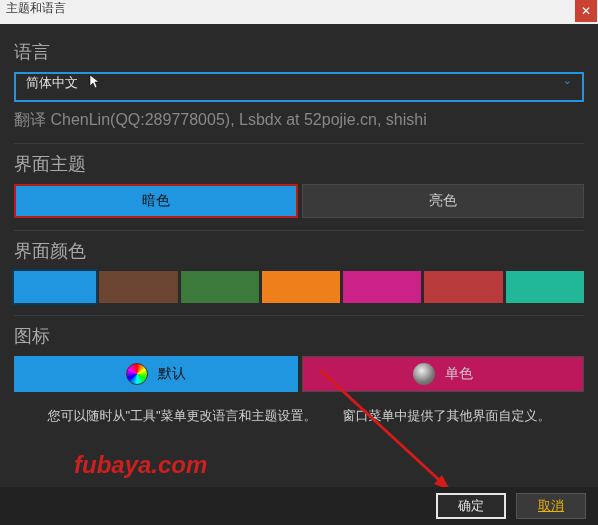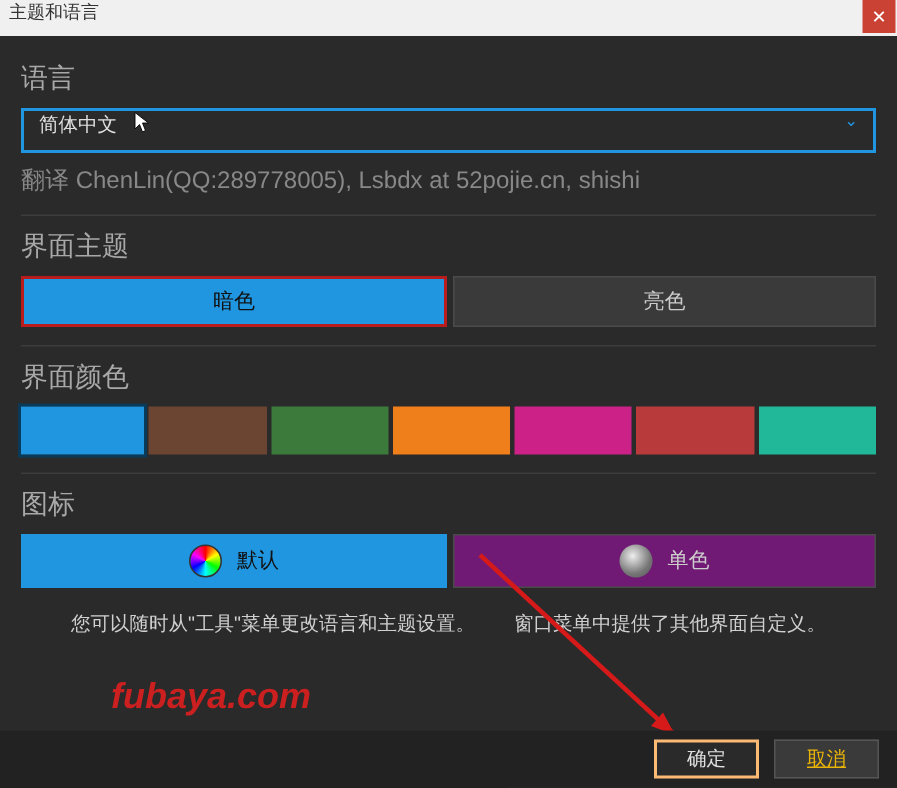--- a/index.html
+++ b/index.html
@@ -107,21 +107,21 @@
   flex: 1;
   height: 36px;
   display: flex;
   align-items: center;
   justify-content: center;
   font-size: 14px;
   cursor: pointer;
   gap: 10px;
 }
 .icon-default-sel { background: #2196e0; color: #111; border: 2px solid #2196e0; }
-.icon-mono { background: #701a75; color: #ccc; border: 1px solid #4a4a4a; }
+.icon-mono { background: #be185d; color: #ccc; border: 1px solid #4a4a4a; }
 .color-wheel {
   width: 22px; height: 22px;
   border-radius: 50%;
   background: conic-gradient(red, yellow, lime, cyan, blue, magenta, red);
   border: 1px solid #333;
 }
 .mono-circle {
   width: 22px; height: 22px;
   border-radius: 50%;
   background: radial-gradient(circle at 40% 35%, #eee, #777 60%, #555);
@@ -155,21 +155,21 @@
   justify-content: flex-end;
 }
 .btn {
   width: 70px; height: 26px;
   display: flex;
   align-items: center;
   justify-content: center;
   font-size: 13px;
   cursor: pointer;
 }
-.btn-ok { border: 2px solid #fdba74; color: #e0e0e0; background: #2a2a2a; }
+.btn-ok { border: 2px solid #e5e5e5; color: #e0e0e0; background: #2a2a2a; }
 .btn-cancel { border: 1px solid #555; color: #eab308; background: #3a3a3a; text-decoration: underline; }
 .arrow-svg {
   position: absolute;
   left: 310px; top: 360px;
   width: 170px; height: 160px;
   pointer-events: none;
 }
 </style>
 </head>
 <body>

